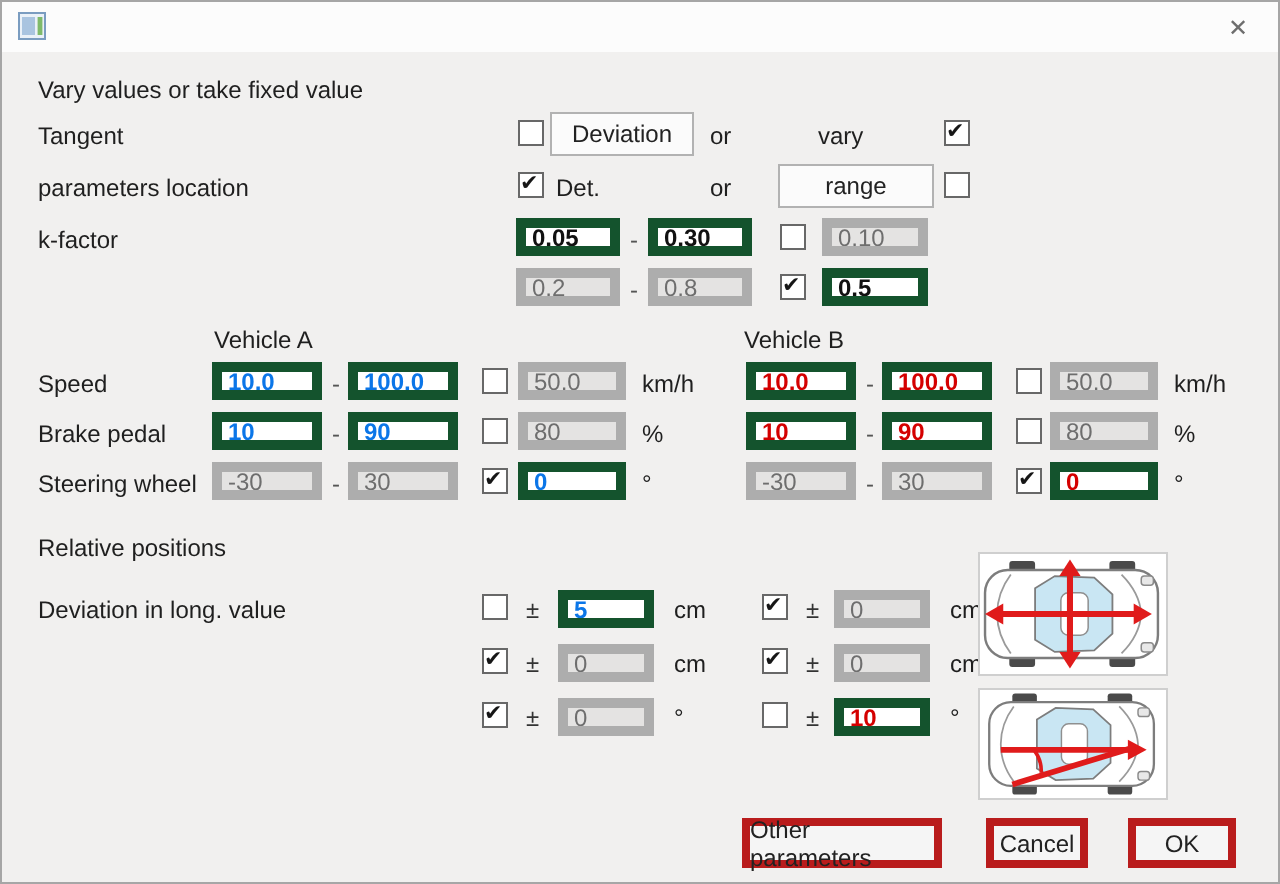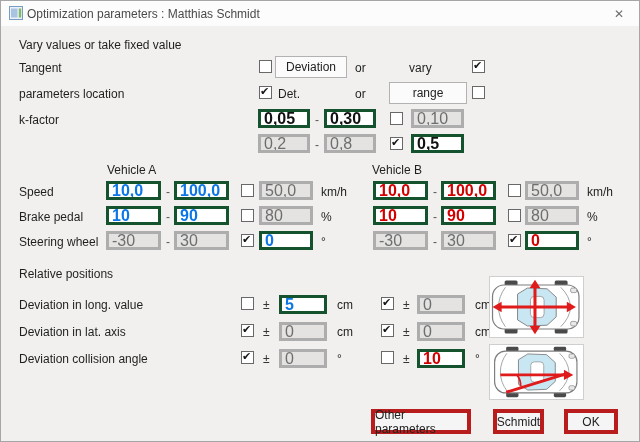--- a/index.html
+++ b/index.html
@@ -9,21 +9,21 @@
   .dialog{position:relative;width:640px;height:442px;background:#f1f0ef;
     border:1px solid #a6a6a6;box-sizing:border-box;overflow:hidden;
     font-family:"Liberation Sans",sans-serif;font-size:12px;color:#222;}
   .titlebar{position:absolute;left:0;top:0;width:100%;height:25px;background:#fcfcfc;}
   .titlebar .apptitle{position:absolute;left:26px;top:6px;font-size:12px;color:#4a4a4a;white-space:nowrap;}
   .appicon{position:absolute;left:8px;top:5px;width:14px;height:14px;}
   .closebtn{position:absolute;left:604px;top:3px;width:28px;height:20px;display:flex;
     align-items:center;justify-content:center;color:#6e6e6e;font-size:12px;}
   .lbl{position:absolute;white-space:nowrap;color:#1f1f1f;}
   input.val{position:absolute;height:19px;font-family:"Liberation Sans",sans-serif;
-    font-size:16px;font-weight:700;padding:0 3px;border:3px solid #14532d;background:#fff;
+    font-size:12px;font-weight:700;padding:0 3px;border:5px solid #14532d;background:#fff;
     box-sizing:border-box;color:#111;outline:none;}
   input.val.dis{background:#e4e3e2;border-color:#adadad;color:#6e6e6e;font-weight:400;}
   input.val.blue{color:var(--value_blue);}
   input.val.red{color:var(--value_red);}
   .cb{position:absolute;width:13px;height:13px;background:#fff;border:1px solid #686868;box-sizing:border-box;}
   .cb.checked::after{content:"✔";position:absolute;left:0px;top:-2px;font-size:11px;color:#161616;}
   .dash{position:absolute;color:#555;}
   .pm{position:absolute;color:#333;}
   .btn{position:absolute;display:flex;align-items:center;justify-content:center;
     background:#fbfbfb;border:1px solid #b2b2b2;box-sizing:border-box;font-size:12px;color:#222;cursor:default;}
@@ -38,21 +38,20 @@
 <div class="dialog">
 
   <div class="titlebar">
     <span class="appicon">
       <svg width="14" height="14" viewBox="0 0 14 14">
         <rect x="0.5" y="0.5" width="13" height="13" fill="#eaf1f8" stroke="#7a9cc0"></rect>
         <rect x="2" y="2.5" width="6.5" height="9" fill="#a9c4e0"></rect>
         <rect x="9.8" y="2.5" width="2.4" height="9" fill="#7fba6a"></rect>
       </svg>
     </span>
-    <span class="apptitle">Optimization parameters : Matthias Schmidt</span>
     <span class="closebtn">✕</span>
   </div>
 
   <div class="lbl" style="left:18px;top:37px">Vary values or take fixed value</div>
 
   <div class="lbl" style="left:18px;top:60px">Tangent</div>
   <div class="cb" style="left:258px;top:59px"></div>
   <div class="btn" style="left:274px;top:55px;width:72px;height:22px">Deviation</div>
   <div class="lbl" style="left:354px;top:60px">or</div>
   <div class="lbl" style="left:408px;top:60px">vary</div>
@@ -128,31 +127,29 @@
   <div class="lbl" style="left:18px;top:297px">Deviation in long. value</div>
   <div class="cb" style="left:240px;top:296px"></div>
   <div class="pm" style="left:262px;top:297px">±</div>
   <input class="val blue" style="left: 278px; top: 294px; width: 48px;" value="5">
   <div class="lbl" style="left:336px;top:297px">cm</div>
   <div class="cb checked" style="left:380px;top:296px"></div>
   <div class="pm" style="left:402px;top:297px">±</div>
   <input class="val dis" style="left: 416px; top: 294px; width: 48px;" value="0">
   <div class="lbl" style="left:474px;top:297px">cm</div>
 
-  <div class="lbl" style="left:18px;top:324px">Deviation in lat. axis</div>
   <div class="cb checked" style="left:240px;top:323px"></div>
   <div class="pm" style="left:262px;top:324px">±</div>
   <input class="val dis" style="left: 278px; top: 321px; width: 48px;" value="0">
   <div class="lbl" style="left:336px;top:324px">cm</div>
   <div class="cb checked" style="left:380px;top:323px"></div>
   <div class="pm" style="left:402px;top:324px">±</div>
   <input class="val dis" style="left: 416px; top: 321px; width: 48px;" value="0">
   <div class="lbl" style="left:474px;top:324px">cm</div>
 
-  <div class="lbl" style="left:18px;top:351px">Deviation collision angle</div>
   <div class="cb checked" style="left:240px;top:350px"></div>
   <div class="pm" style="left:262px;top:351px">±</div>
   <input class="val dis" style="left: 278px; top: 348px; width: 48px;" value="0">
   <div class="lbl" style="left:336px;top:351px">°</div>
   <div class="cb" style="left:380px;top:350px"></div>
   <div class="pm" style="left:402px;top:351px">±</div>
   <input class="val red" style="left: 416px; top: 348px; width: 48px;" value="10">
   <div class="lbl" style="left:474px;top:351px">°</div>
 
   <div class="imgbox" style="left:488px;top:275px;width:95px;height:62px">
@@ -191,16 +188,16 @@
       <path d="M35,19 L48,11 L74,12 L86,23 L86,49 L74,60 L48,61 L35,53 Z" style="fill:var(--car_glass);stroke:#7d7d7d;stroke-width:1.2"></path>
       <rect x="52" y="22" width="18" height="28" rx="5" style="fill:#fff;stroke:#8f8f8f;stroke-width:1"></rect>
       <line x1="10" y1="40" x2="100" y2="40" style="stroke:var(--arrow_red);stroke-width:4"></line>
       <polygon points="98,33 98,47 111,40" style="fill:var(--arrow_red)"></polygon>
       <line x1="103" y1="38" x2="18" y2="64" style="stroke:var(--arrow_red);stroke-width:4"></line>
       <path d="M33,40 A24,24 0 0 1 38,56" style="fill:none;stroke:var(--arrow_red);stroke-width:2.5"></path>
     </svg>
   </div>
 
   <div class="btn fbtn" style="left:370px;top:408px;width:100px;height:25px">Other parameters</div>
-  <div class="btn fbtn" style="left:492px;top:408px;width:51px;height:25px">Schmidt</div>
+  <div class="btn fbtn" style="left:492px;top:408px;width:51px;height:25px">Cancel</div>
   <div class="btn fbtn" style="left:563px;top:408px;width:54px;height:25px">OK</div>
 
 </div>
 
 </body></html>

